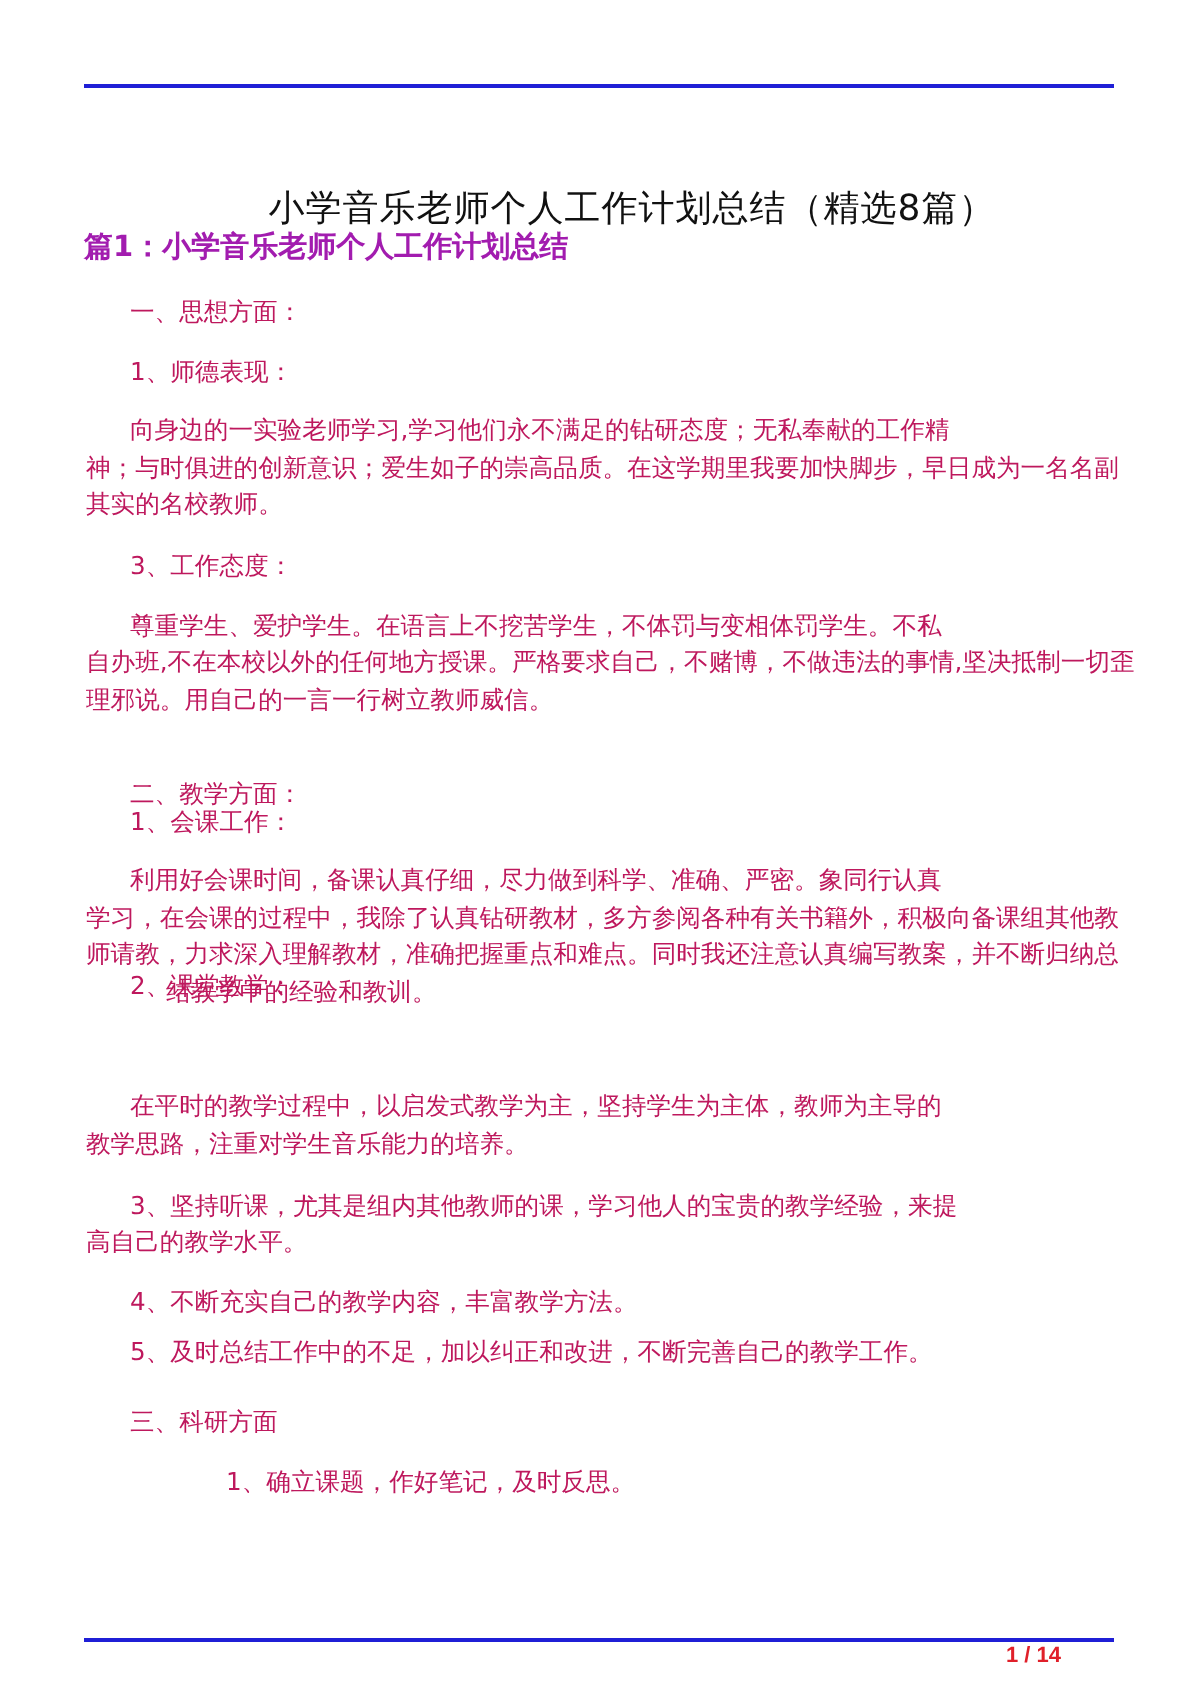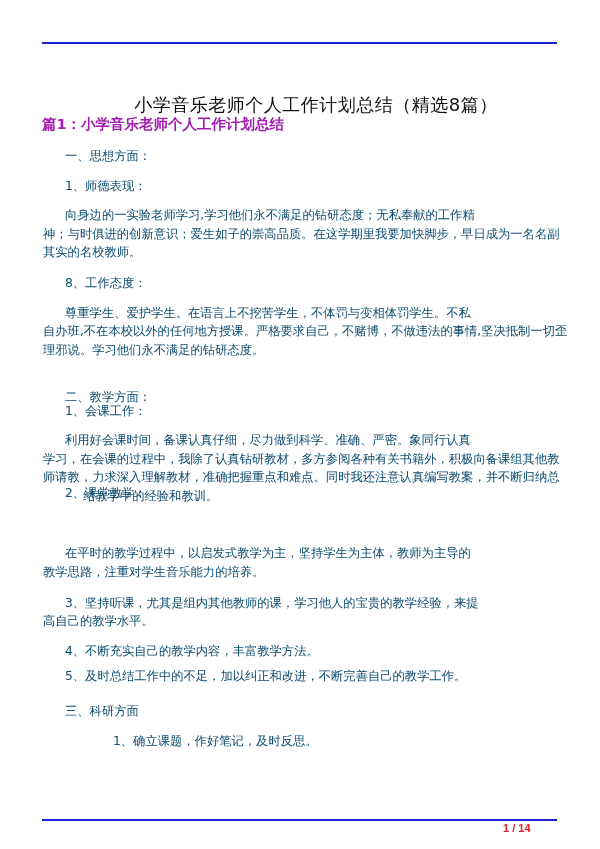--- a/index.html
+++ b/index.html
@@ -43,21 +43,21 @@
       line-height: 22px;
       font-weight: bold;
       color: #a21caf;
       white-space: nowrap;
     }
     .line {
       position: absolute;
       font-size: 12.3px;
       line-height: 18px;
       white-space: nowrap;
-      color: #0c4a6e;
+      color: #be185d;
     }
     .indent { left: 65px; }
     .cont { left: 43px; }
     .page-number {
       position: absolute;
       top: 821px;
       left: 503px;
       font-size: 11px;
       line-height: 14px;
       font-weight: bold;
@@ -73,24 +73,24 @@
 <h1 class="title" style="margin:16px;font-weight:normal;">小学音乐老师个人工作计划总结（精选8篇）</h1>
 
 <div class="subtitle">篇1：小学音乐老师个人工作计划总结</div>
 
 <div id="body-lines">
   <div class="line indent" style="top: 147px;">一、思想方面：</div>
   <div class="line indent" style="top: 177px;">1、师德表现：</div>
   <div class="line indent" style="top: 206px;">向身边的一实验老师学习,学习他们永不满足的钻研态度；无私奉献的工作精</div>
   <div class="line cont" style="top: 225px;">神；与时俱进的创新意识；爱生如子的崇高品质。在这学期里我要加快脚步，早日成为一名名副</div>
   <div class="line cont" style="top: 243px;">其实的名校教师。</div>
-  <div class="line indent" style="top: 274px;">8、工作态度：</div>
+  <div class="line indent" style="top: 274px;">3、工作态度：</div>
   <div class="line indent" style="top: 304px;">尊重学生、爱护学生。在语言上不挖苦学生，不体罚与变相体罚学生。不私</div>
   <div class="line cont" style="top: 322px;">自办班,不在本校以外的任何地方授课。严格要求自己，不赌博，不做违法的事情,坚决抵制一切歪</div>
-  <div class="line cont" style="top: 341px;">理邪说。学习他们永不满足的钻研态度。</div>
+  <div class="line cont" style="top: 341px;">理邪说。用自己的一言一行树立教师威信。</div>
   <div class="line indent" style="top: 388px;">二、教学方面：</div>
   <div class="line indent" style="top: 402px;">1、会课工作：</div>
   <div class="line indent" style="top: 431px;">利用好会课时间，备课认真仔细，尽力做到科学、准确、严密。象同行认真</div>
   <div class="line cont" style="top: 450px;">学习，在会课的过程中，我除了认真钻研教材，多方参阅各种有关书籍外，积极向备课组其他教</div>
   <div class="line cont" style="top: 468px;">师请教，力求深入理解教材，准确把握重点和难点。同时我还注意认真编写教案，并不断归纳总</div>
   <div class="line cont" style="top: 487px; margin-left: 40px;">结教学中的经验和教训。</div>
   <div class="line indent" style="top: 484px;">2、课堂教学：</div>
   <div class="line indent" style="top: 544px;">在平时的教学过程中，以启发式教学为主，坚持学生为主体，教师为主导的</div>
   <div class="line cont" style="top: 563px;">教学思路，注重对学生音乐能力的培养。</div>
   <div class="line indent" style="top: 594px;">3、坚持听课，尤其是组内其他教师的课，学习他人的宝贵的教学经验，来提</div>

